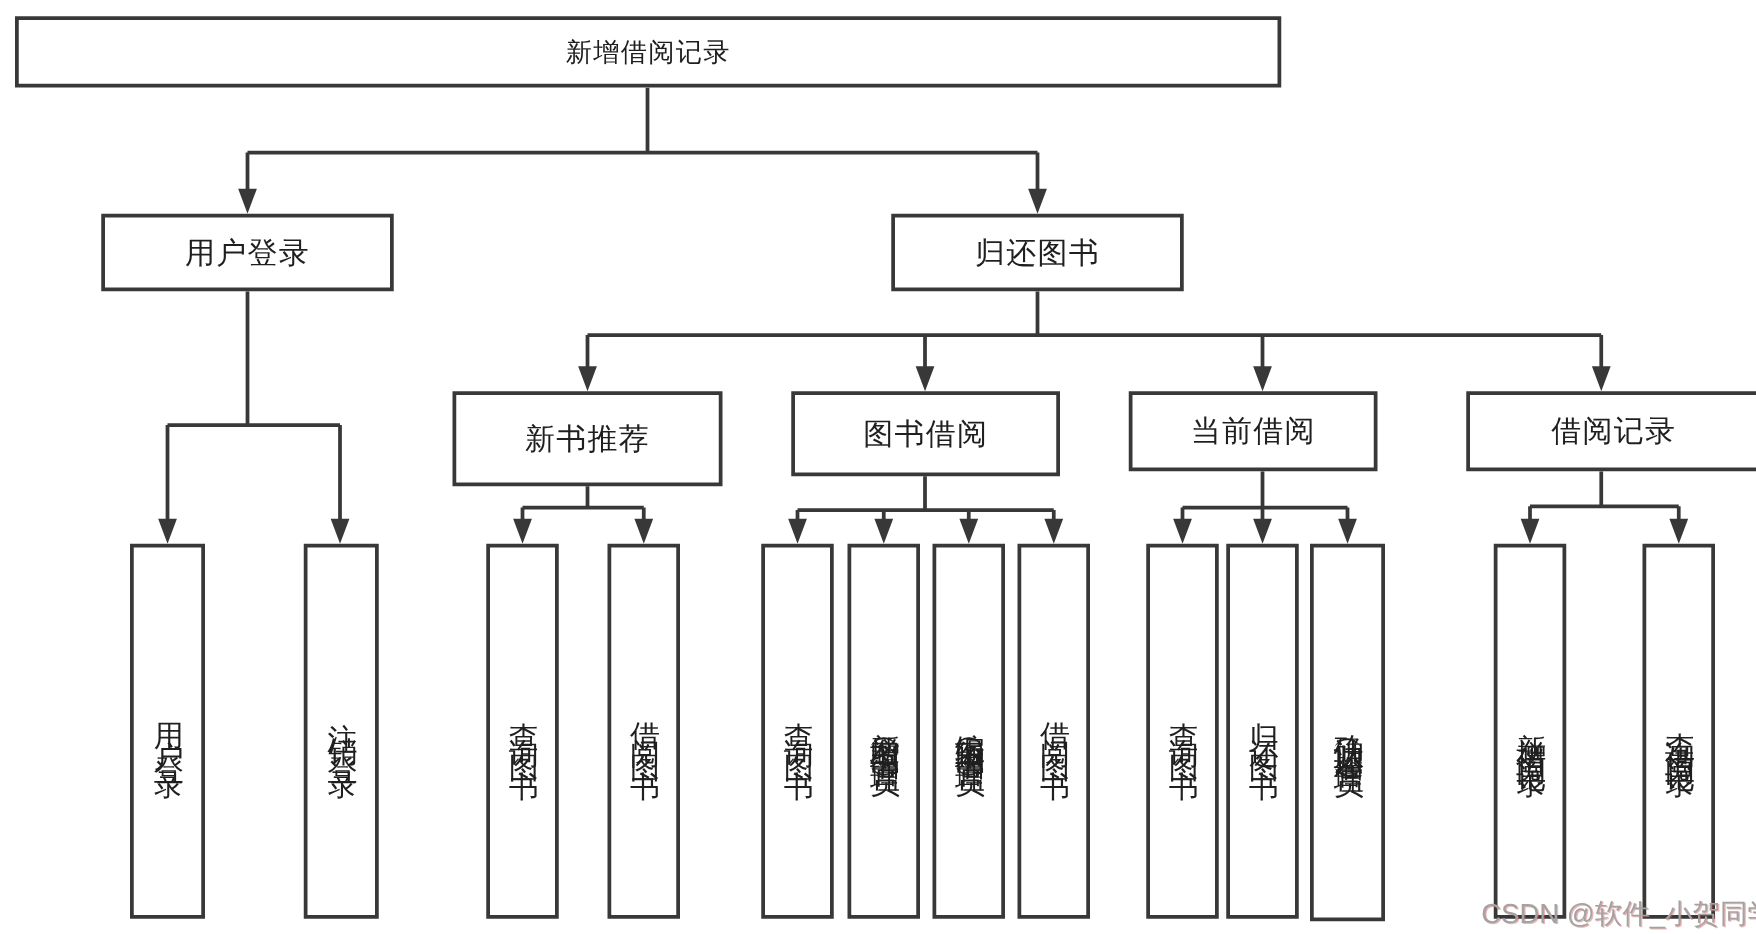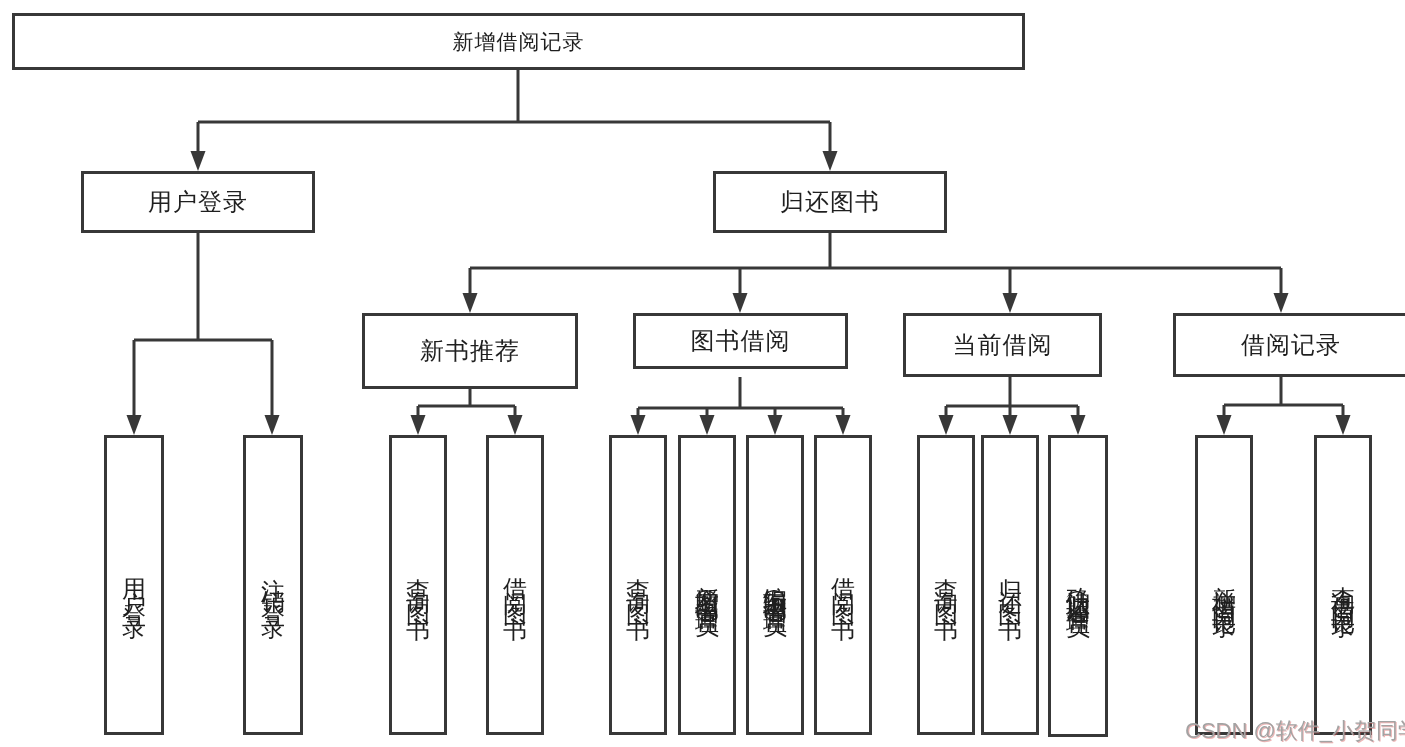--- a/index.html
+++ b/index.html
@@ -104,21 +104,21 @@
   <div class="box" style="left:81px;top:171px;width:234px;height:62px">
     <span class="hlabel">用户登录</span>
   </div>
   <div class="box" style="left:713px;top:171px;width:234px;height:62px">
     <span class="hlabel">归还图书</span>
   </div>
 
   <div class="box" style="left:362px;top:313px;width:216px;height:76px">
     <span class="hlabel">新书推荐</span>
   </div>
-  <div class="box" style="left:633px;top:313px;width:215px;height:56px">
+  <div class="box" style="left:633px;top:313px;width:215px;height:68px">
     <span class="hlabel">图书借阅</span>
   </div>
   <div class="box" style="left:903px;top:313px;width:199px;height:64px">
     <span class="hlabel">当前借阅</span>
   </div>
   <div class="box" style="left:1173px;top:313px;width:236px;height:64px">
     <span class="hlabel">借阅记录</span>
   </div>
 
   <div class="box" style="left:104px;top:435px;width:60px;height:300px">

